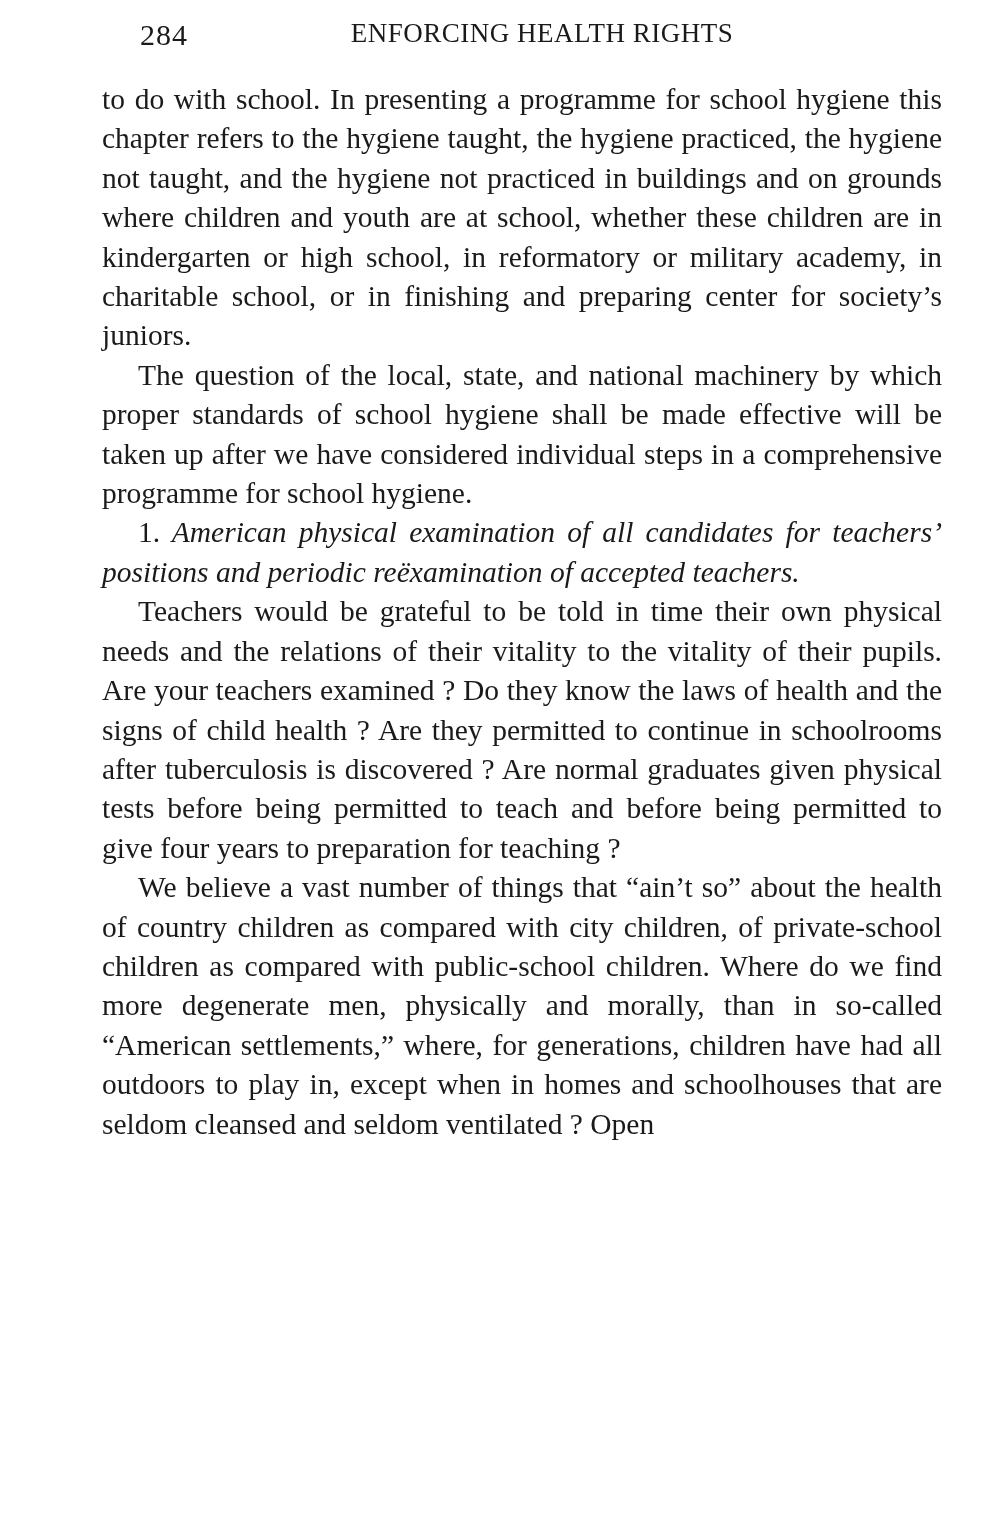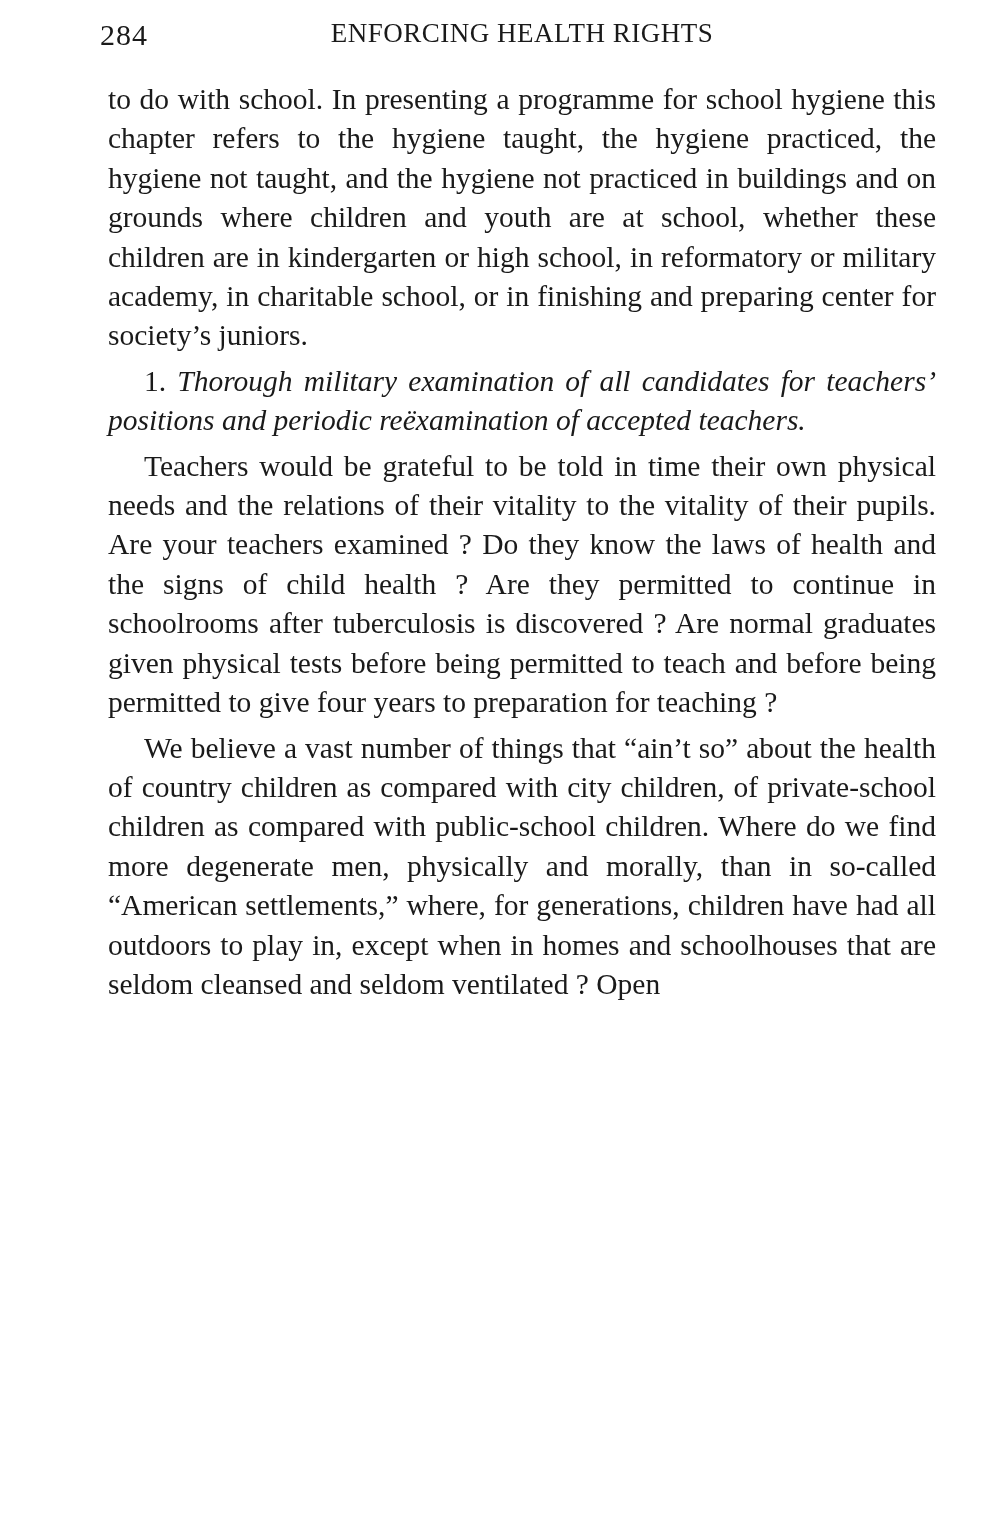--- a/index.html
+++ b/index.html
@@ -2,39 +2,40 @@
 <html><head>
   <meta charset="utf-8">
   <style>
     html, body { margin: 0; padding: 0; background: #ffffff; }
     body {
       width: 1000px; height: 1519px; overflow: hidden; position: relative;
       font-family: "Liberation Serif", "DejaVu Serif", serif;
       color: #1a1a1a;
     }
     .page { position: absolute; left: 102px; top: 14px; width: 840px; }
-    .header { position: relative; height: 52px; }
+    .header { position: relative; height: 52px; margin-left: 40px; }
     .page-number { position: absolute; left: -2px; top: 4px; font-size: 30px; letter-spacing: 1px; }
     .running-head { position: absolute; left: 0; right: 0; text-align: center; top: 4px; font-size: 27px; letter-spacing: 0.5px; }
     .body { margin-top: 14px; }
     p {
-      margin: 6px; font-size: 29.5px; line-height: 39.4px;
+      margin: 0; font-size: 29.5px; line-height: 39.4px;
       text-align: justify; text-align-last: left;
     }
     p.indent { text-indent: 36px; }
     p.italic { font-style: italic; }
     .num { font-style: normal; }
   </style>
 </head>
 <body>
 
 <div class="page">
   <div class="header">
     <span class="page-number">284</span>
     <span class="running-head">ENFORCING HEALTH RIGHTS</span>
   </div>
   <div class="body">
     <p>to do with school. In presenting a programme for school hygiene this chapter refers to the hygiene taught, the hygiene practiced, the hygiene not taught, and the hygiene not practiced in buildings and on grounds where children and youth are at school, whether these children are in kindergarten or high school, in reformatory or military academy, in charitable school, or in finishing and preparing center for society’s juniors.</p>
-    <p class="indent italic"><span class="num">1.</span> <span>Thorough military examination of all candidates for teachers’ positions and periodic reëxamination of accepted teachers.</span></p>
+    <p class="indent">The question of the local, state, and national machinery by which proper standards of school hygiene shall be made effective will be taken up after we have considered individual steps in a comprehensive programme for school hygiene.</p>
+    <p class="indent italic"><span class="num">1.</span> <span>American physical examination of all candidates for teachers’ positions and periodic reëxamination of accepted teachers.</span></p>
     <p class="indent">Teachers would be grateful to be told in time their own physical needs and the relations of their vitality to the vitality of their pupils. Are your teachers examined ? Do they know the laws of health and the signs of child health ? Are they permitted to continue in schoolrooms after tuberculosis is discovered ? Are normal graduates given physical tests before being permitted to teach and before being permitted to give four years to preparation for teaching ?</p>
     <p class="indent">We believe a vast number of things that “ain’t so” about the health of country children as compared with city children, of private-school children as compared with public-school children. Where do we find more degenerate men, physically and morally, than in so-called “American settlements,” where, for generations, children have had all outdoors to play in, except when in homes and schoolhouses that are seldom cleansed and seldom ventilated ? Open</p>
   </div>
 </div>
 
 </body></html>

